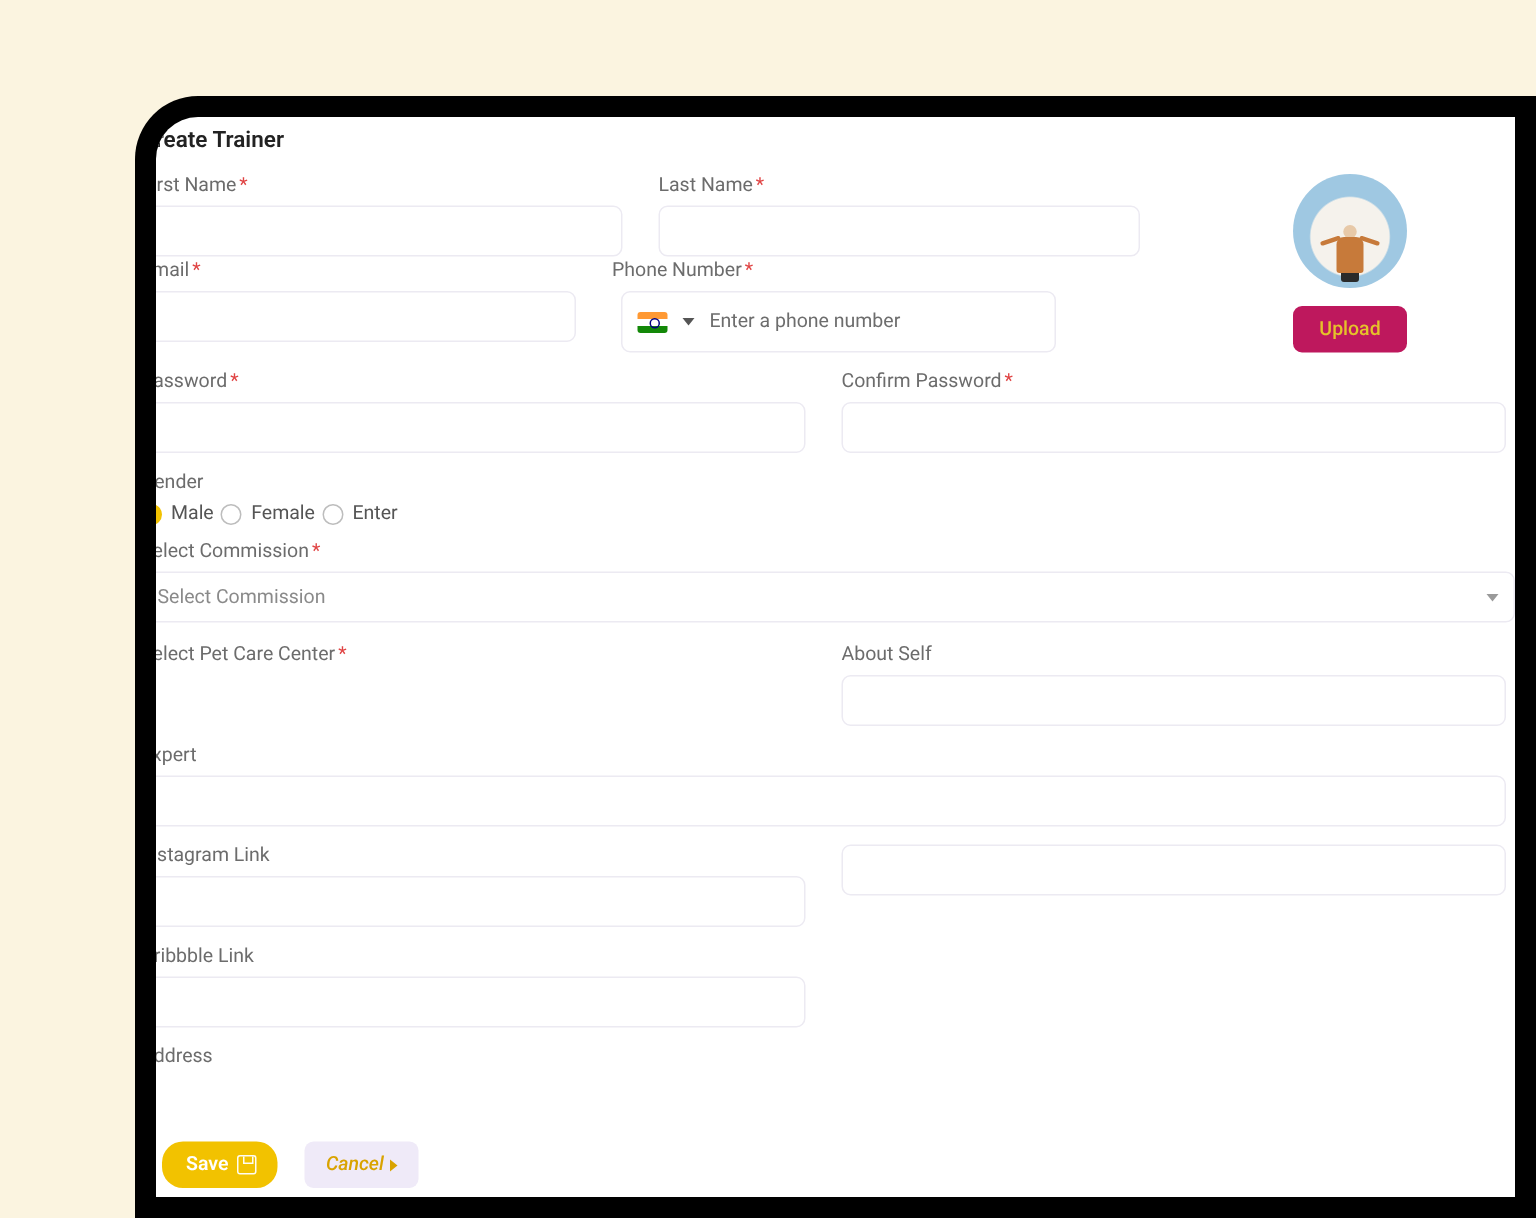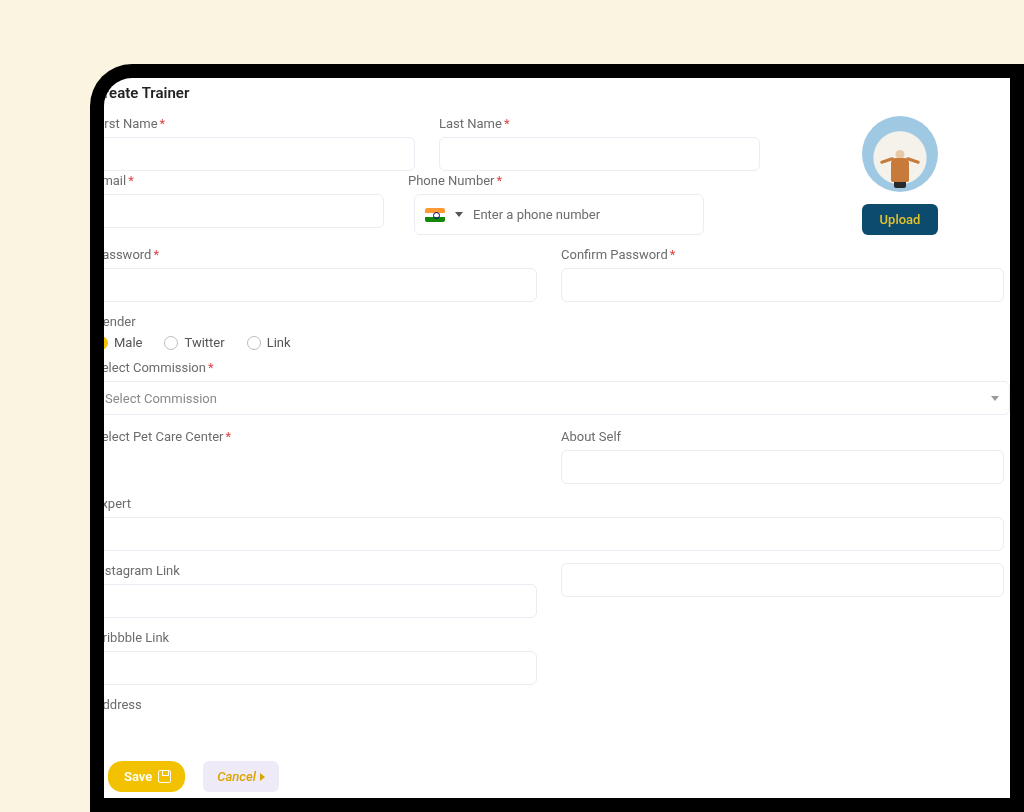--- a/index.html
+++ b/index.html
@@ -150,32 +150,32 @@
     position: absolute;
     left: 50%; transform: translateX(-50%);
     bottom: 4px;
     width: 12px; height: 12px;
     background: #2a2a2a;
     border-radius: 2px;
   }
   .upload-btn {
     display: inline-block;
     padding: 8px 18px;
-    background: #0c4a6e;
+    background: #be185d;
     color: #e5c22a;
     font-size: 13px;
     font-weight: 500;
     border-radius: 6px;
     border: none;
     cursor: pointer;
   }
   .radio-row {
     display: flex;
     align-items: center;
-    gap: 22px;
+    gap: 5px;
     margin-left: -6px;
     margin-top: 2px;
     margin-bottom: 10px;
   }
   .radio {
     display: inline-flex;
     align-items: center;
     gap: 6px;
     font-size: 13px;
     color: #555;
@@ -360,25 +360,25 @@
         </div>
 
         <span class="label full-label">Gender</span>
         <div class="radio-row">
           <label class="radio">
             <span class="radio-dot sel"></span>
             <span>Male</span>
           </label>
           <label class="radio">
             <span class="radio-dot"></span>
-            <span>Twitter</span>
+            <span>Female</span>
           </label>
           <label class="radio">
             <span class="radio-dot"></span>
-            <span>Link</span>
+            <span>Enter</span>
           </label>
         </div>
 
         <span class="label full-label">
           <span>Select Commission</span><span class="req">*</span>
         </span>
         <div class="select-wrap">
           <div class="select">
             <span>Select Commission</span>
             <span class="caret"></span>

